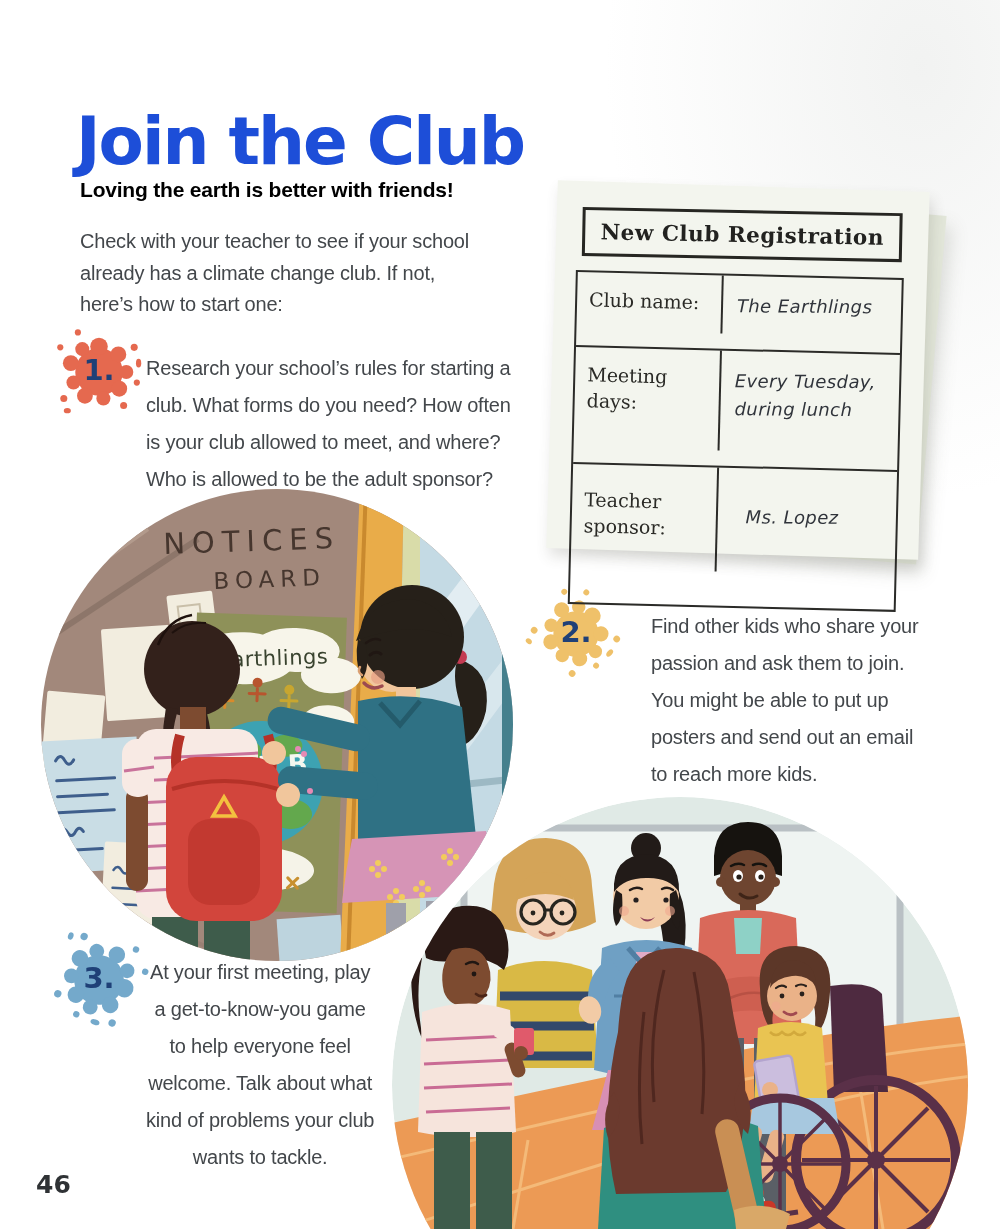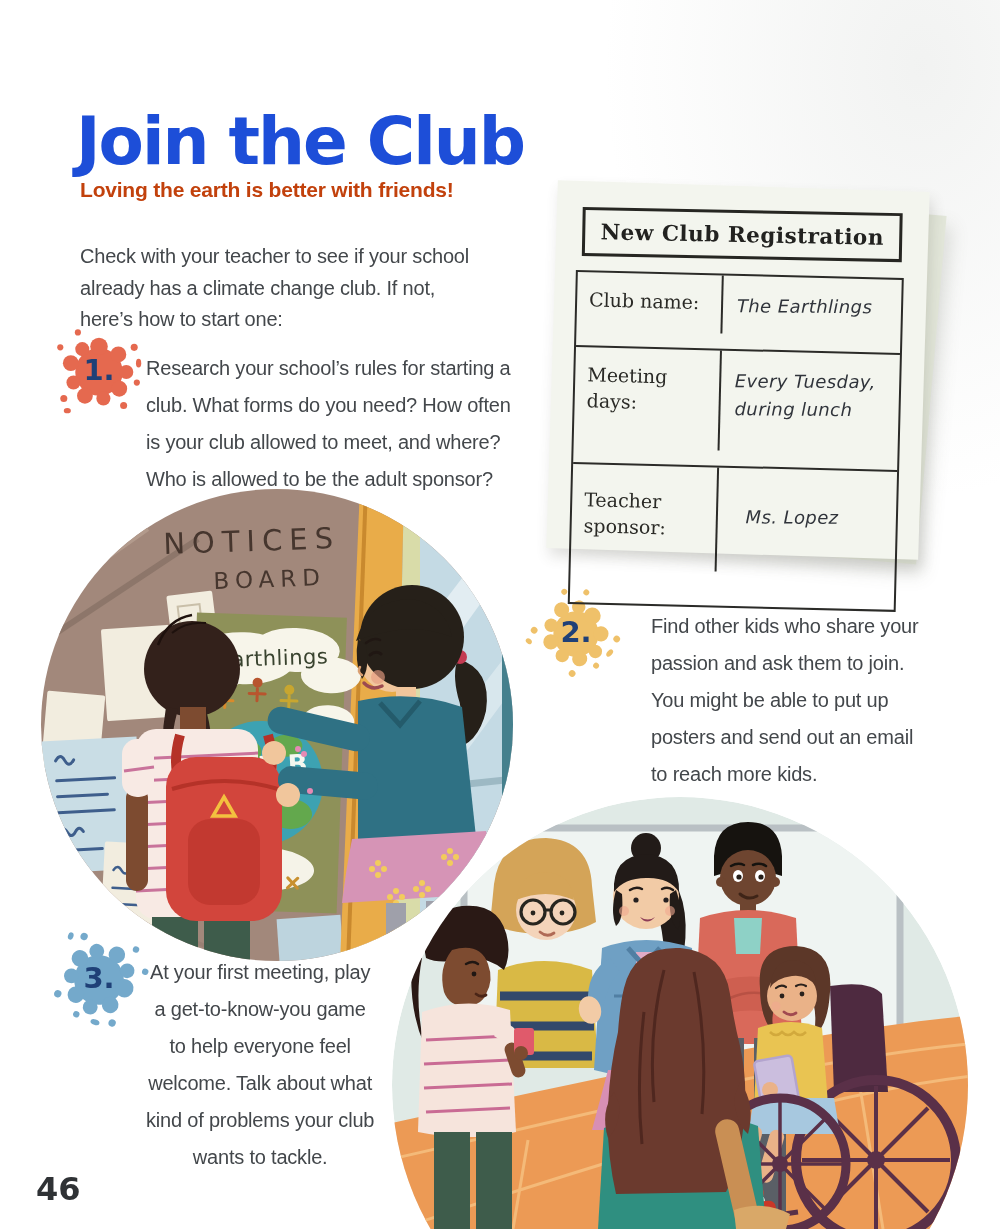--- a/index.html
+++ b/index.html
@@ -2,22 +2,22 @@
 <html><head>
 <meta charset="utf-8">
 <style>
   html,body{margin:0;padding:0;background:#ffffff;}
   .page{position:relative;width:1000px;height:1229px;background:#ffffff;overflow:hidden;
         font-family:"Liberation Sans",sans-serif;color:#43474B;}
   .wash{position:absolute;right:0;top:0;width:440px;height:560px;pointer-events:none;
         background:radial-gradient(ellipse at 82% 12%, rgba(188,193,188,0.20), rgba(255,255,255,0) 62%);}
   .title{position:absolute;left:76px;top:62px;font-family:"DejaVu Sans",sans-serif;
          font-weight:bold;font-size:66px;letter-spacing:-2px;line-height:1.1;}
-  .subtitle{position:absolute;left:80px;top:178px;font-size:21px;font-weight:bold;color:#c2410c;letter-spacing:-0.2px;}
-  .intro{position:absolute;left:80px;top:226px;font-size:20px;line-height:31.5px;white-space:pre-line;letter-spacing:-0.2px;margin-top:15px;}
+  .subtitle{position:absolute;left:80px;top:178px;font-size:21px;font-weight:bold;color:#000000;letter-spacing:-0.2px;}
+  .intro{position:absolute;left:80px;top:226px;font-size:20px;line-height:31.5px;white-space:pre-line;letter-spacing:-0.2px;}
   .step-text{position:absolute;font-size:20px;line-height:37px;white-space:pre-line;letter-spacing:-0.2px;color:#43474B;}
   .step-text.s1{left:146px;top:350px;}
   .step-text.s2{left:625px;top:608px;margin-left:26px;}
   .step-text.s3{left:146px;top:954px;text-align:center;}
   .splat{position:absolute;}
   .splat svg{display:block;width:100%;height:100%;overflow:visible;}
   .splat .num{position:absolute;left:0;top:0;width:100%;height:100%;display:flex;align-items:center;justify-content:center;
               font-family:"DejaVu Sans",sans-serif;font-weight:bold;font-size:29px;padding-bottom:4px;box-sizing:border-box;}
   .splat.p1{left:54px;top:328px;width:90px;height:88px;}
   .splat.p2{left:534px;top:592px;width:84px;height:84px;}
@@ -39,21 +39,21 @@
               padding:15px 4px 0 14px;white-space:pre-line;line-height:28px;transform:rotate(-1deg);letter-spacing:0.4px;}
   .row-1 .cell-label,.row-1 .cell-value{height:58px;}
   .row-2 .cell-label,.row-2 .cell-value{height:100px;}
   .row-3 .cell-label,.row-3 .cell-value{height:104px;}
   .row-3 .cell-label{padding-top:22px;}
   .row-3 .cell-value{padding-top:34px;padding-left:28px;}
   .scene{position:absolute;display:block;}
   .scene.one{left:40px;top:487px;width:474px;height:476px;}
   .scene.two{left:378px;top:790px;width:612px;height:439px;}
   .page-num{position:absolute;left:36px;top:1170px;font-family:"DejaVu Sans",sans-serif;
-            font-weight:bold;font-size:32px;color:#2F3235;}
+            font-weight:bold;font-size:25px;color:#2F3235;}
   svg text{user-select:none;}
 </style>
 </head>
 <body>
 
 <div class="page">
 
   <div class="wash"></div>
 
   <svg width="0" height="0" style="position:absolute" aria-hidden="true">

